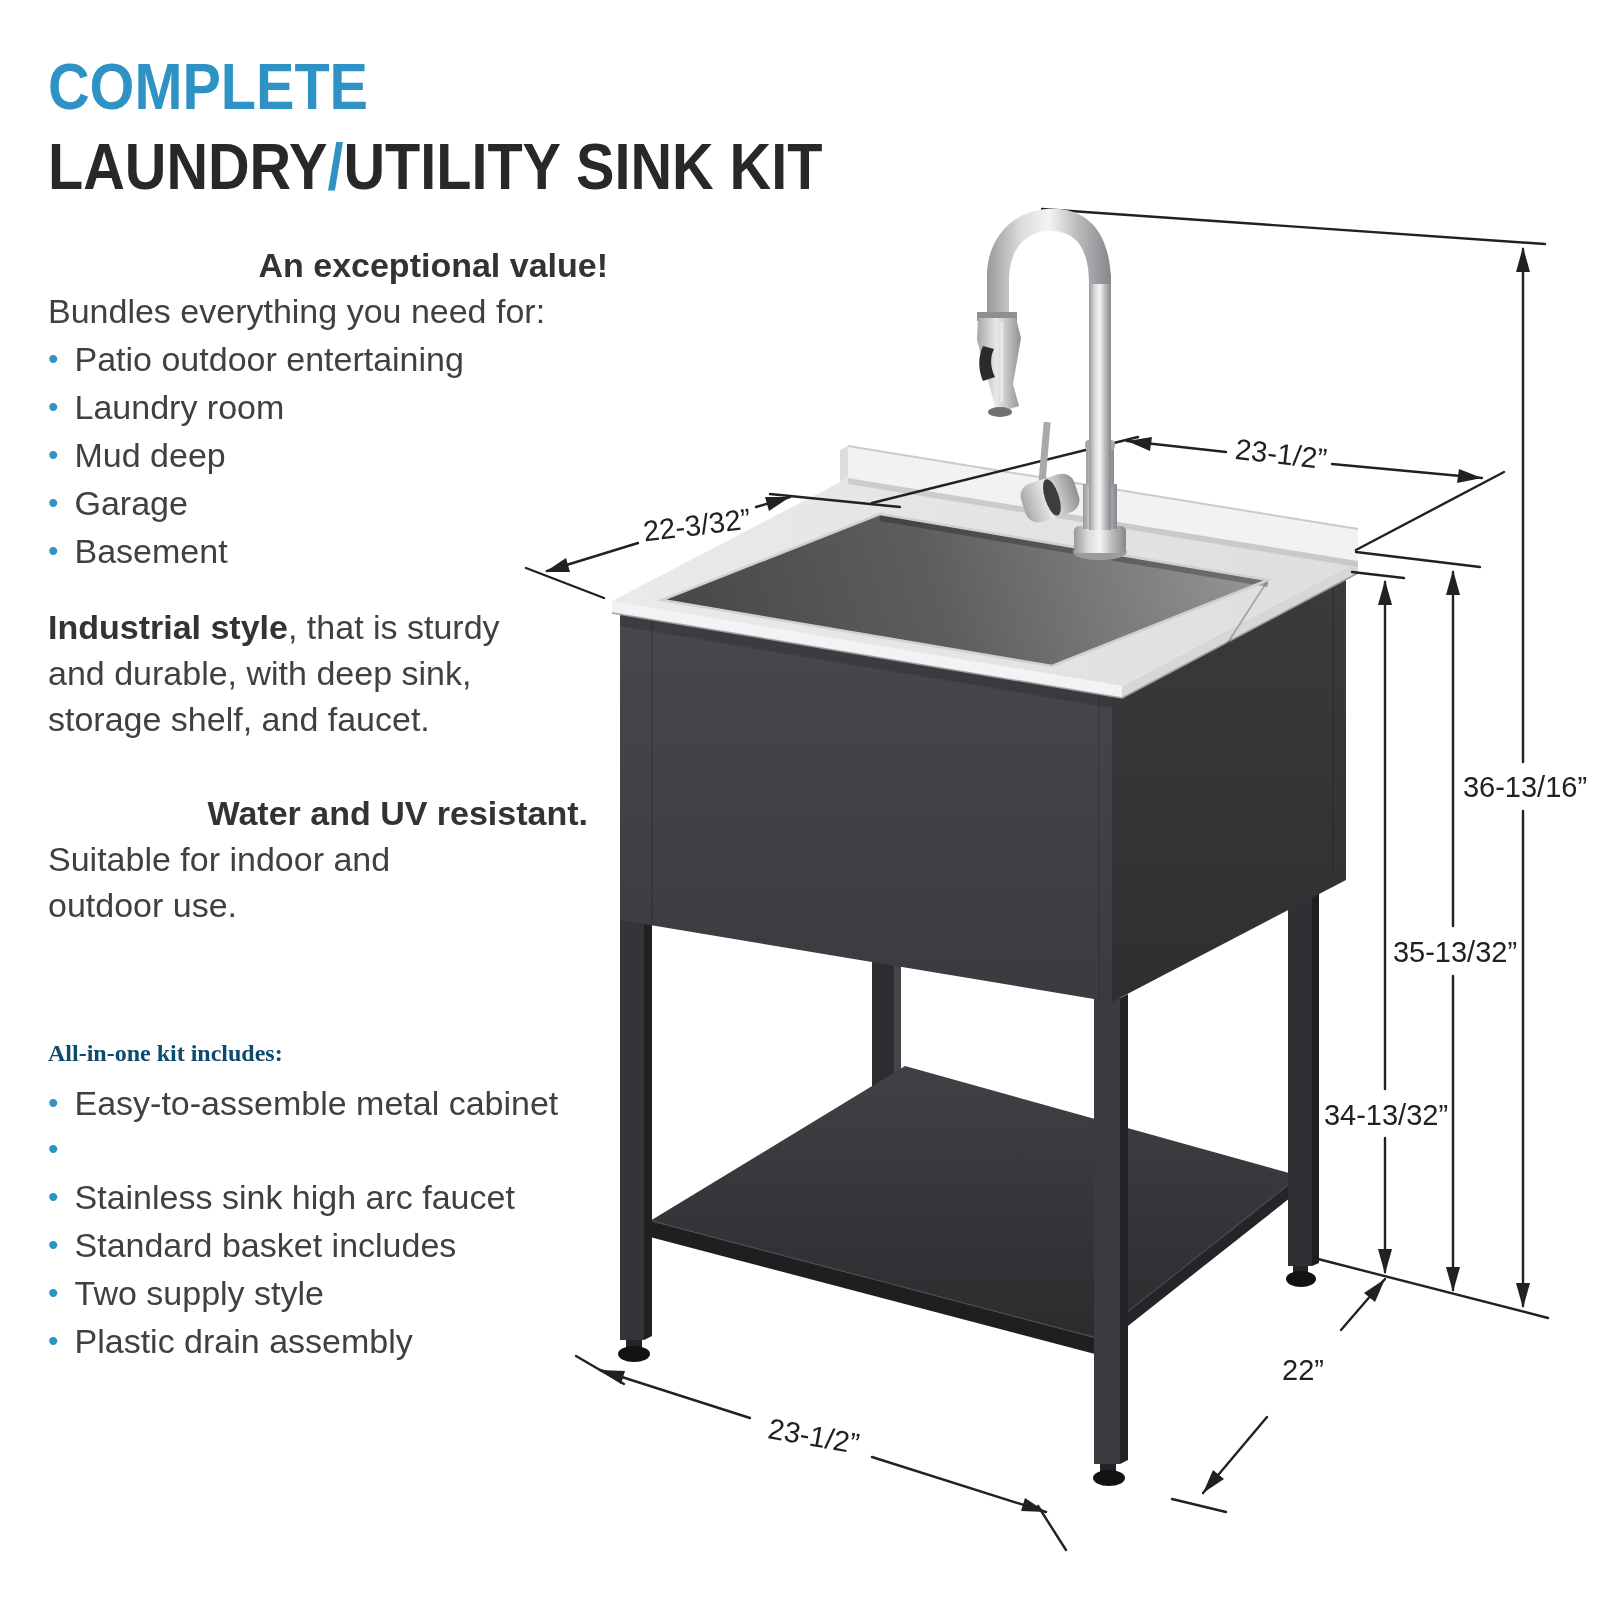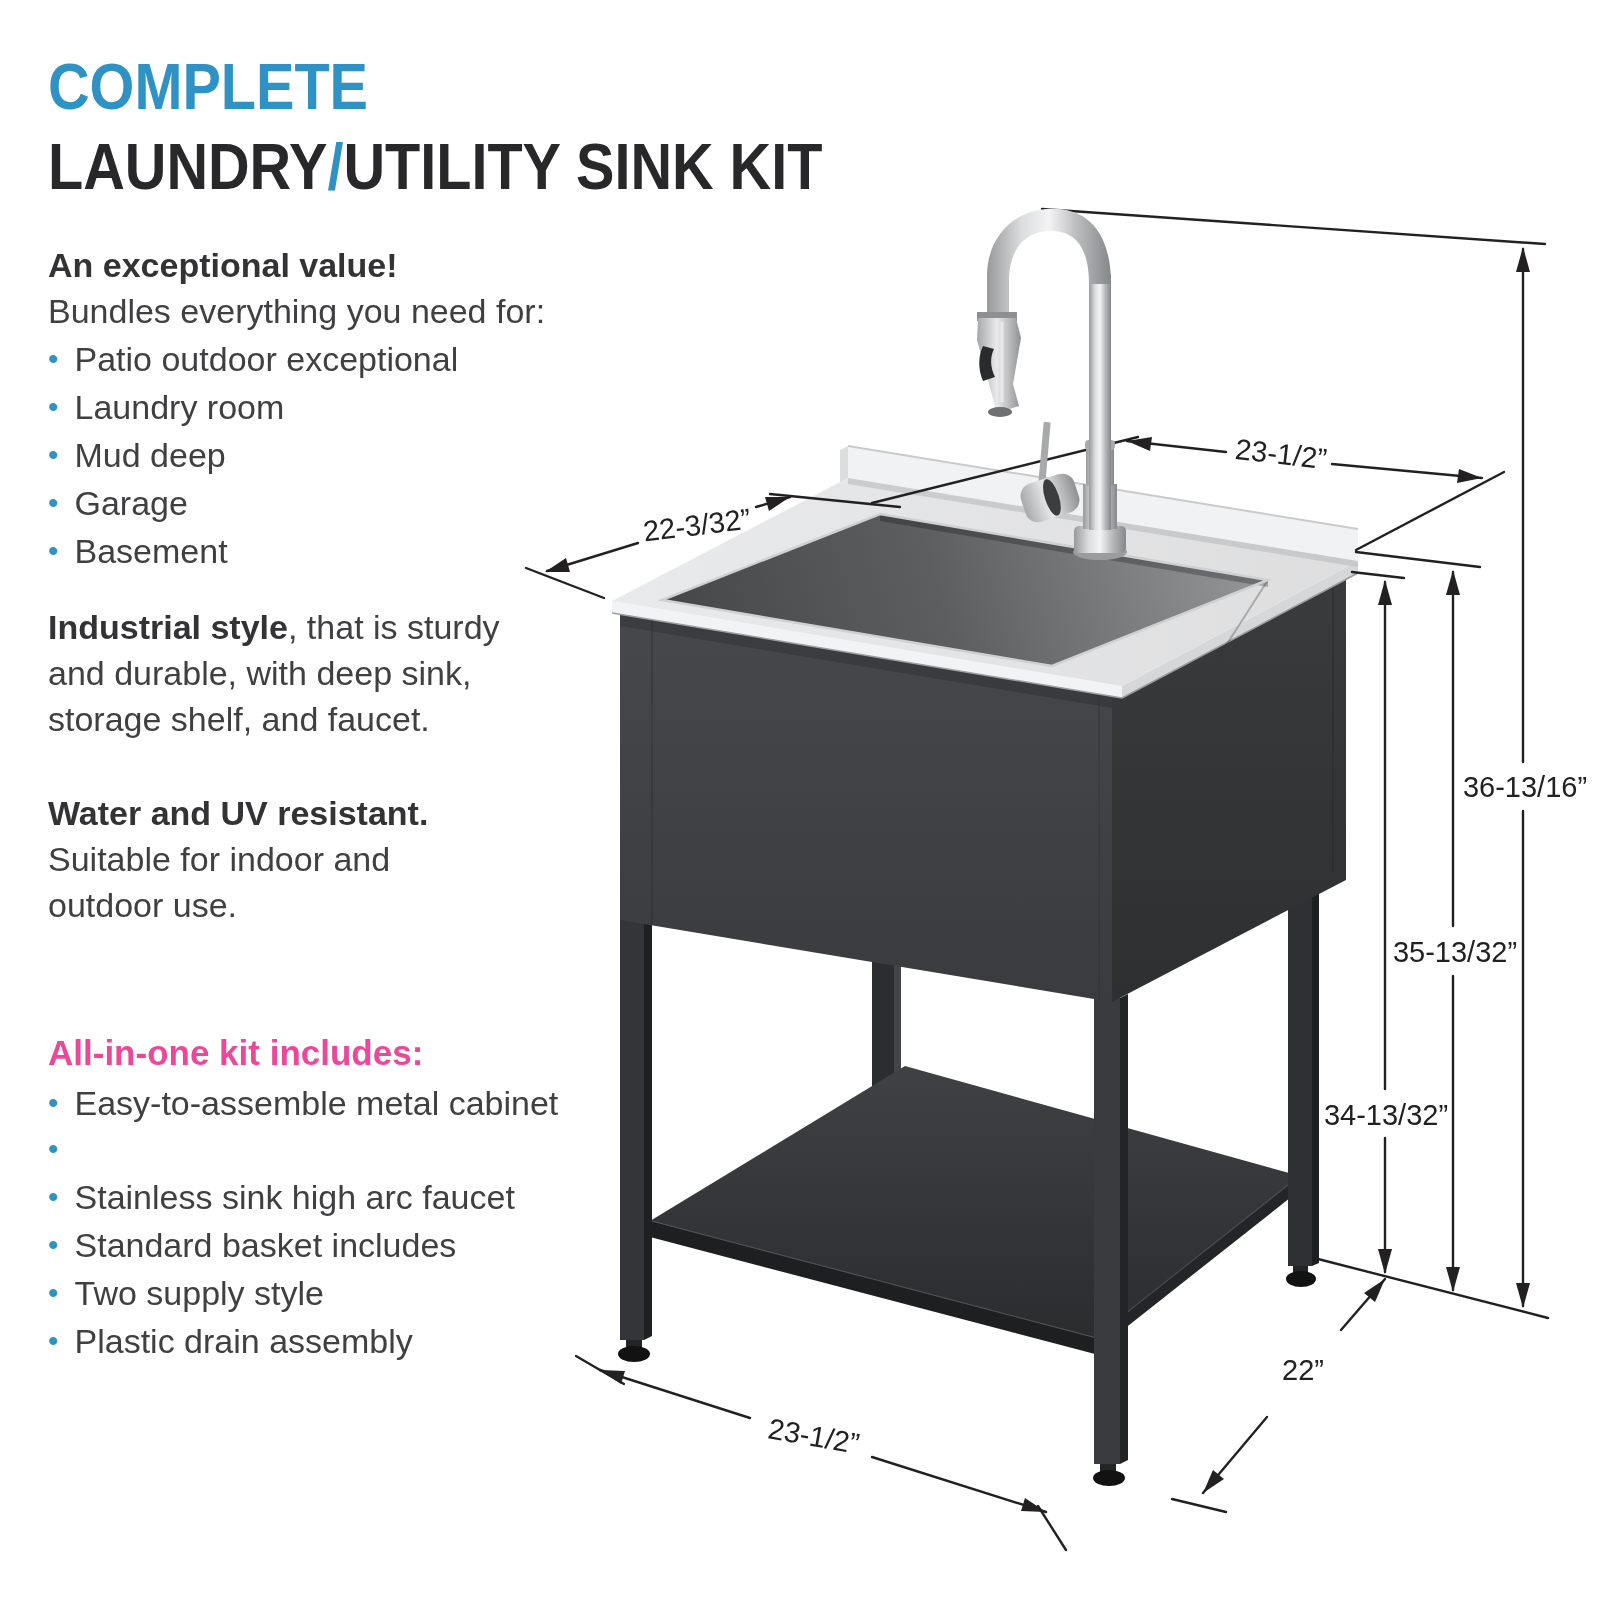--- a/index.html
+++ b/index.html
@@ -5,26 +5,26 @@
   html,body{margin:0;padding:0;background:#fff;}
   .page{position:relative;width:1600px;height:1600px;background:#ffffff;overflow:hidden;
         font-family:"Liberation Sans", sans-serif;color:#3e3e40;margin-top:16px;}
   .abs{position:absolute;}
   .title-kicker{left:48px;top:34px;font-size:64px;font-weight:600;color:#2e93c4;
         transform:scaleX(.9);transform-origin:left top;white-space:nowrap;}
   .title-main{left:48px;top:114px;font-size:64px;font-weight:600;color:#28282a;
         transform:scaleX(.9);transform-origin:left top;white-space:nowrap;}
   .title-main .slash{color:#2e93c4;}
   .copy{font-size:34px;line-height:46px;color:#404042;}
-  .copy .lead{font-weight:700;color:#333335;}
+  .copy .lead{font-weight:700;color:#333335;text-align:right;}
   .blk-value{left:48px;top:226px;width:560px;}
   .blk-style{left:48px;top:588px;width:540px;}
   .blk-water{left:48px;top:774px;width:540px;}
   .blk-kit{left:48px;top:1012px;width:620px;}
-  .kit-head{font-size:35px;font-weight:700;color:#ec4899;line-height:50px;}
+  .kit-head{font-size:24px;font-weight:700;color:#0c4a6e;line-height:50px;font-family:Liberation Serif, serif;}
   .prewrap{white-space:pre-line;}
   ul.blist{list-style:none;margin:2px 0 0 0;padding:0;}
   ul.blist li{display:flex;align-items:baseline;line-height:46px;}
   ul.blist .dot{color:#2e93c4;font-size:30px;margin-right:16px;position:relative;top:-2px;}
   svg text{font-family:"Liberation Sans", sans-serif;font-size:29px;fill:#232021;}
   svg .dimline{stroke:#232021;stroke-width:2.4;fill:none;stroke-linecap:round;}
   svg .arr{fill:#232021;stroke:none;}
 </style>
 </head>
 <body>
@@ -33,21 +33,21 @@
 
   <div class="abs title-kicker">COMPLETE</div>
   <div class="abs title-main"><span>LAUNDRY</span><span class="slash">/</span><span>UTILITY SINK KIT</span></div>
 
   <div class="abs copy blk-value">
     <div class="lead">An exceptional value!</div>
     <div>Bundles everything you need for:</div>
     <ul class="blist">
       <li>
           <span class="dot">•</span>
-          <span>Patio outdoor exceptional</span>
+          <span>Patio outdoor entertaining</span>
         </li>
       <li>
           <span class="dot">•</span>
           <span>Laundry room</span>
         </li>
       <li>
           <span class="dot">•</span>
           <span>Mud deep</span>
         </li>
       <li>

